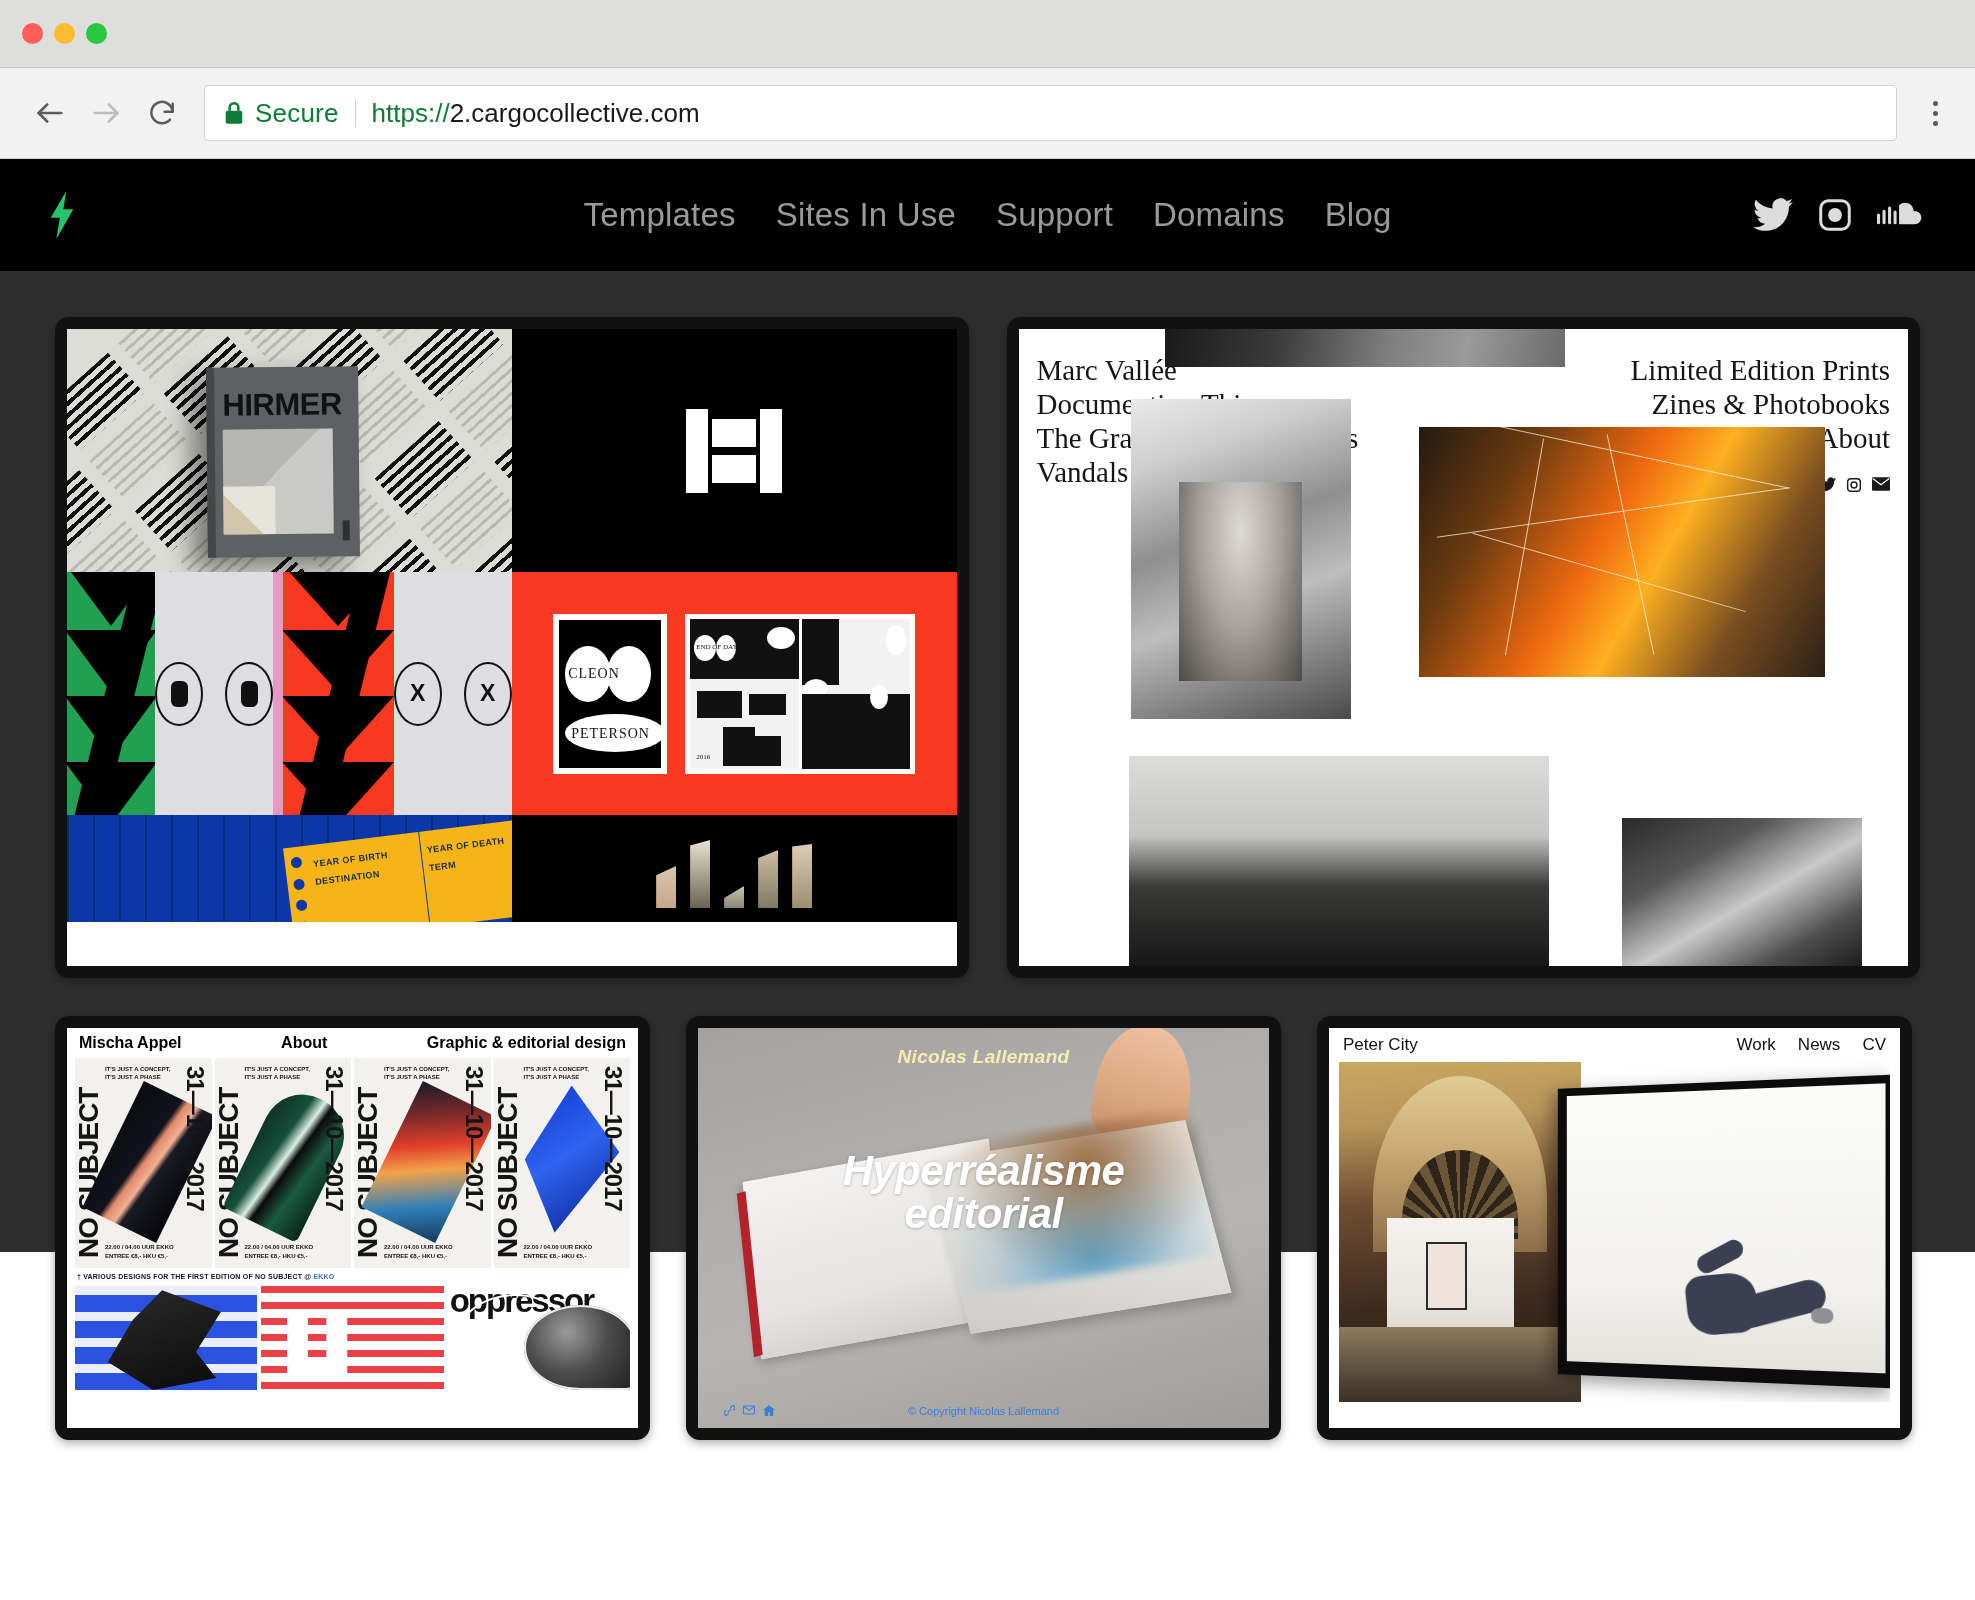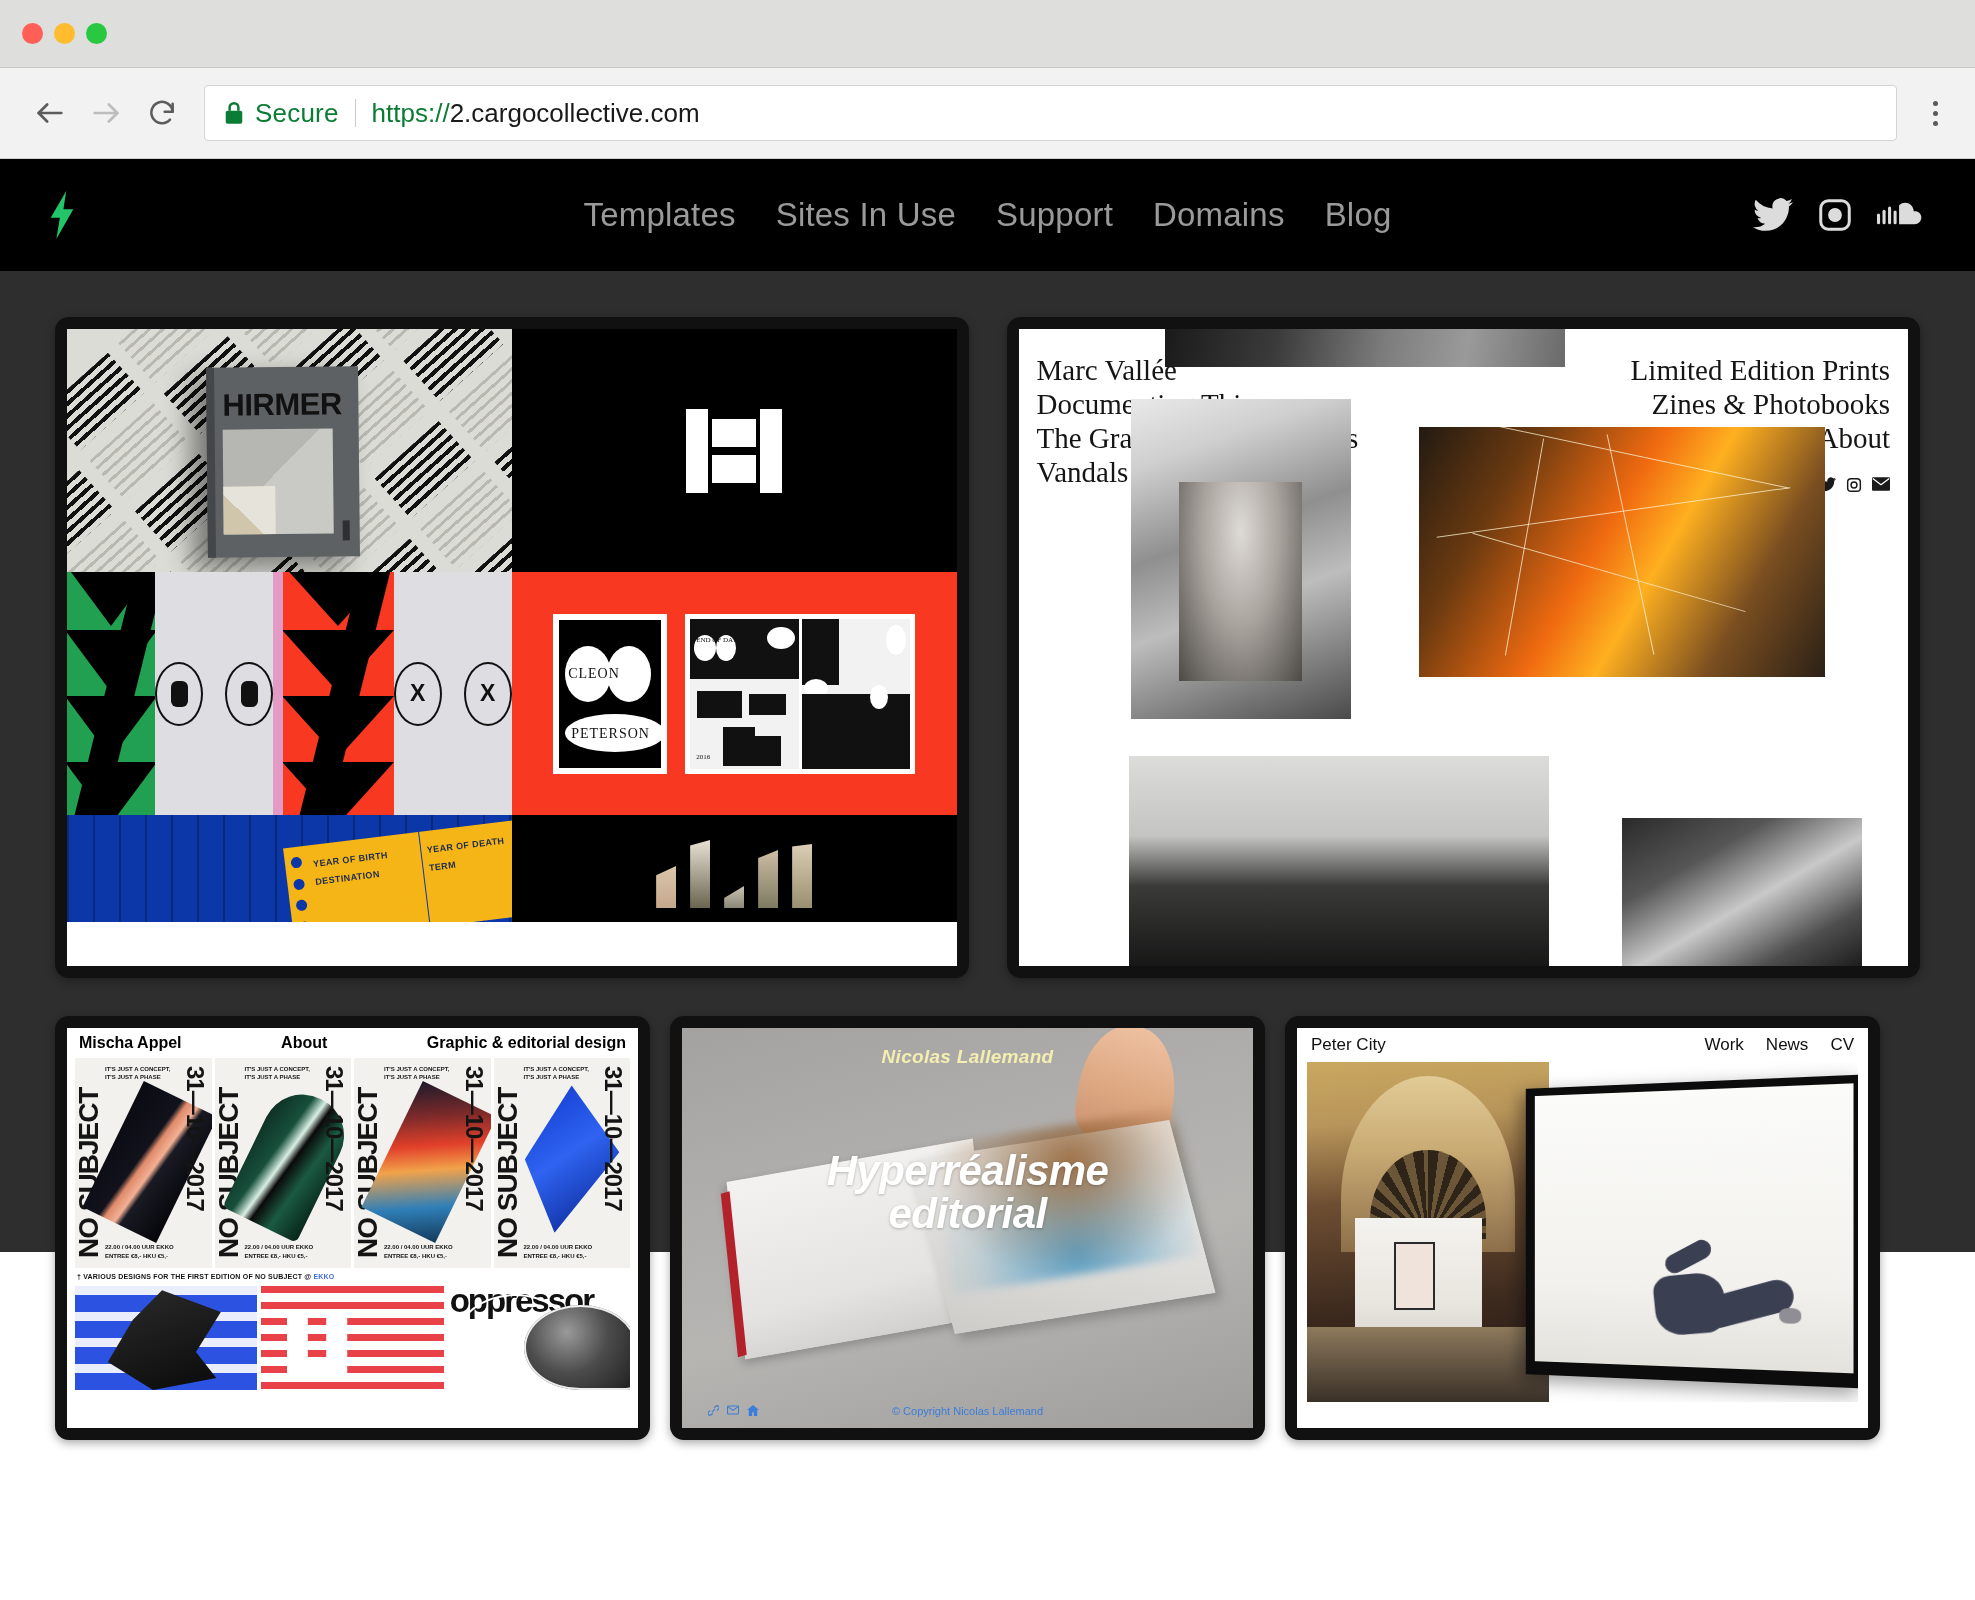--- a/index.html
+++ b/index.html
@@ -72,21 +72,21 @@
   .social-icons {
     position: absolute; right: 52px;
     display: flex; align-items: center; gap: 24px;
   }
   .social-icons span { display: flex; align-items: center; }
 
   
   .gallery { padding: 46px 55px 0 55px; }
   .row { display: flex; }
   .row-1 { gap: 38px; margin-bottom: 38px; }
-  .row-2 { gap: 20px; }
+  .row-2 { gap: 36px; }
 
   .card {
     background: #111111; border-radius: 14px;
     padding: 12px; overflow: hidden;
     box-shadow: 0 3px 10px rgba(0,0,0,0.35);
   }
   .card-inner { background: #fff; width: 100%; height: 100%; overflow: hidden; position: relative; }
 
   .card-chloe { width: 916px; height: 661px; }
   .card-marc  { width: 916px; height: 661px; }
@@ -605,21 +605,21 @@
                   <span class="bub3"></span>
                   <span class="txt2">PETERSON</span>
                 </div>
               </div>
               <div class="cleon-spread">
                 <div class="cleon-pg">
                   <span class="blk" style="left:0;top:0;width:100%;height:40%"></span>
                   <span class="wht" style="left:4px;top:16px;width:22px;height:26px"></span>
                   <span class="wht" style="left:26px;top:16px;width:20px;height:26px"></span>
                   <span class="wht" style="right:4px;top:8px;width:28px;height:22px"></span>
-                  <span class="cleon-lbl" style="left:6px;top:17px;">END OF DAYS</span>
+                  <span class="cleon-lbl" style="left:6px;top:24px;">END OF DAYS</span>
                   <span class="blk" style="left:6%;top:48%;width:42%;height:18%"></span>
                   <span class="blk" style="left:54%;top:50%;width:34%;height:14%"></span>
                   <span class="blk" style="left:30%;top:72%;width:30%;height:26%"></span>
                   <span class="blk" style="left:58%;top:78%;width:26%;height:20%"></span>
                   <span class="cleon-lbl" style="left:6px;bottom:8px;">2016</span>
                 </div>
                 <div class="cleon-pg">
                   <span class="blk" style="left:0;top:0;width:34%;height:44%"></span>
                   <span class="wht" style="left:2px;top:40%;width:24px;height:18px"></span>
                   <span class="blk" style="left:0;top:50%;width:100%;height:50%"></span>

